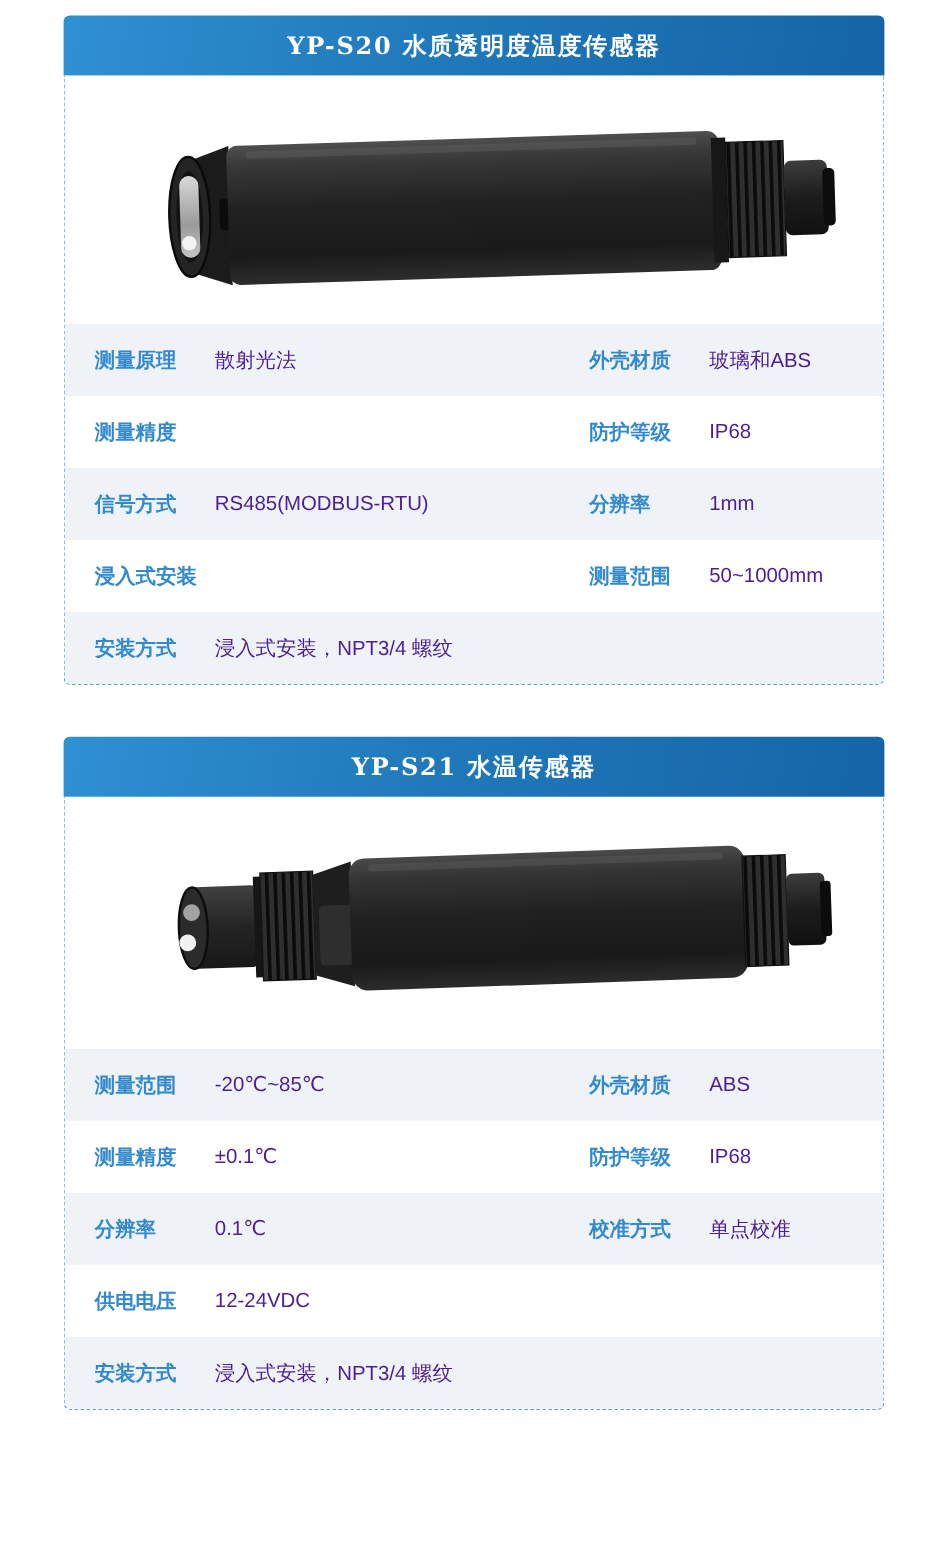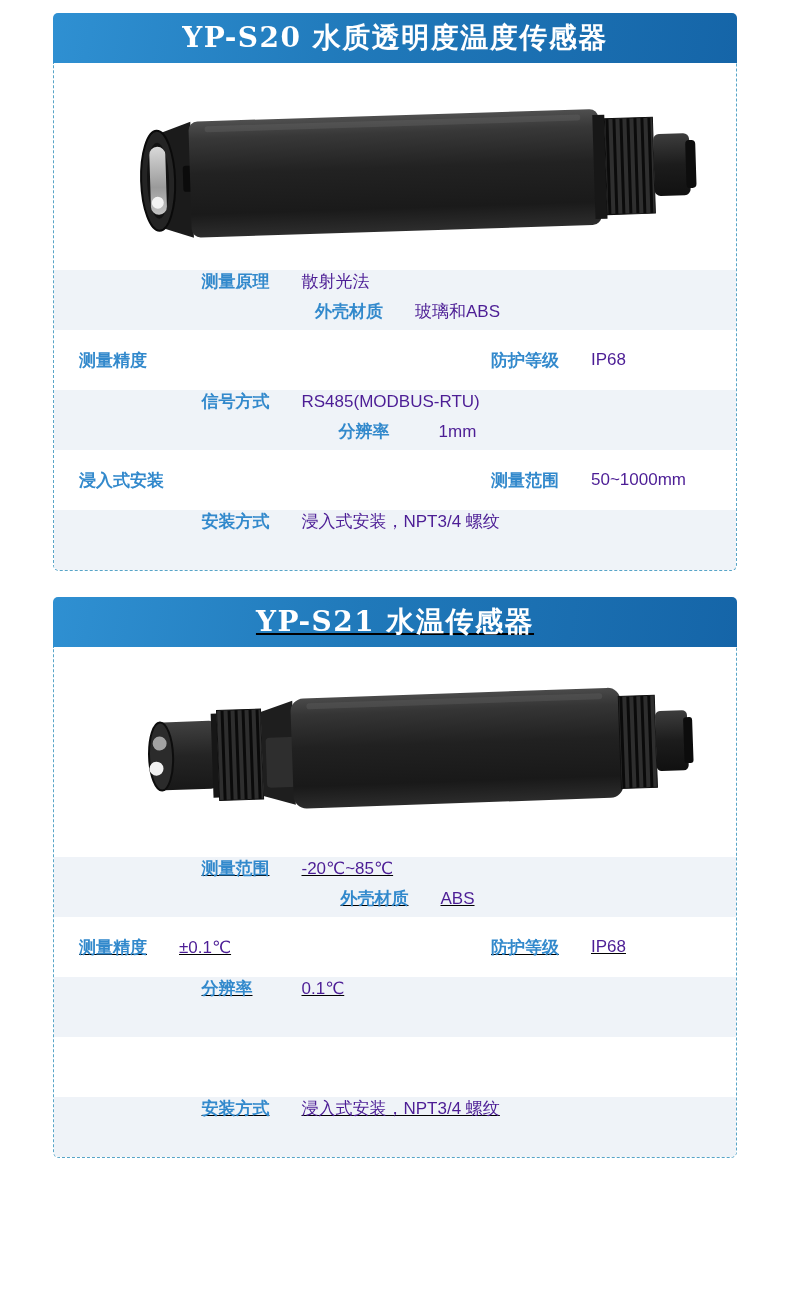--- a/index.html
+++ b/index.html
@@ -2,46 +2,46 @@
 <html><head>
 <meta charset="utf-8">
 <style>
   html,body{margin:0;padding:0;}
   body{
     width:790px;height:1290px;overflow:hidden;background:#ffffff;
     font-family:"Liberation Sans","DejaVu Sans",sans-serif;
   }
   .card{margin-left:53px;width:684px;}
   .card-1{margin-top:13px;}
-  .card-2{margin-top:26px;text-decoration:underline;}
+  .card-2{margin-top:43px;}
   .card-header{
     height:50px;
     background:linear-gradient(100deg,#2f90d2 0%,#2079ba 45%,#1565a8 100%);
     border-radius:5px 5px 0 0;
     display:flex;align-items:center;justify-content:center;
     color:#ffffff;
     font-family:"DejaVu Serif","Liberation Serif",serif;
-    font-size:28px;font-weight:700;letter-spacing:1.5px;
+    font-size:20px;font-weight:700;letter-spacing:1.5px;
   }
   .card-body{
     border-left:1px dashed #58a5c8;
     border-right:1px dashed #58a5c8;
     border-bottom:1px dashed #58a5c8;
     border-radius:0 0 6px 6px;
     overflow:hidden;
   }
   .img-area{position:relative;background:#ffffff;}
   .img-area.h1{height:207px;}
   .img-area.h2{height:210px;}
   .spec-table{width:100%;}
   .spec-row{
     height:60px;display:flex;align-items:center;
     padding-left:25px;box-sizing:border-box;background:#ffffff;
   }
-  .spec-row.tint{background:#eff3f8;flex-direction:column;}
+  .spec-row.tint{background:#eff3f8;}
   .cell{display:flex;align-items:center;}
   .cell.left{width:412px;flex:none;}
   .cell.right{flex:1;}
   .lbl{
     width:100px;flex:none;
     font-size:17px;font-weight:bold;color:#3289cc;
     white-space:nowrap;
   }
   .val{font-size:17px;color:#4c1d95;white-space:nowrap;}
   svg{display:block;}
@@ -218,22 +218,30 @@
         <div class="cell right">
           <span class="lbl">防护等级</span>
           <span class="val">IP68</span>
         </div>
       </div>
       <div class="spec-row tint">
         <div class="cell left">
           <span class="lbl">分辨率</span>
           <span class="val">0.1℃</span>
         </div>
-      </div>
-      <div class="spec-row">
+        <div class="cell right">
+          <span class="lbl">校准方式</span>
+          <span class="val">单点校准</span>
+        </div>
+      </div>
+      <div class="spec-row">
+        <div class="cell left">
+          <span class="lbl">供电电压</span>
+          <span class="val">12-24VDC</span>
+        </div>
       </div>
       <div class="spec-row tint">
         <div class="cell left">
           <span class="lbl">安装方式</span>
           <span class="val">浸入式安装，NPT3/4 螺纹</span>
         </div>
         <div class="cell right">
           <span class="lbl"></span>
           <span class="val"></span>
         </div>

